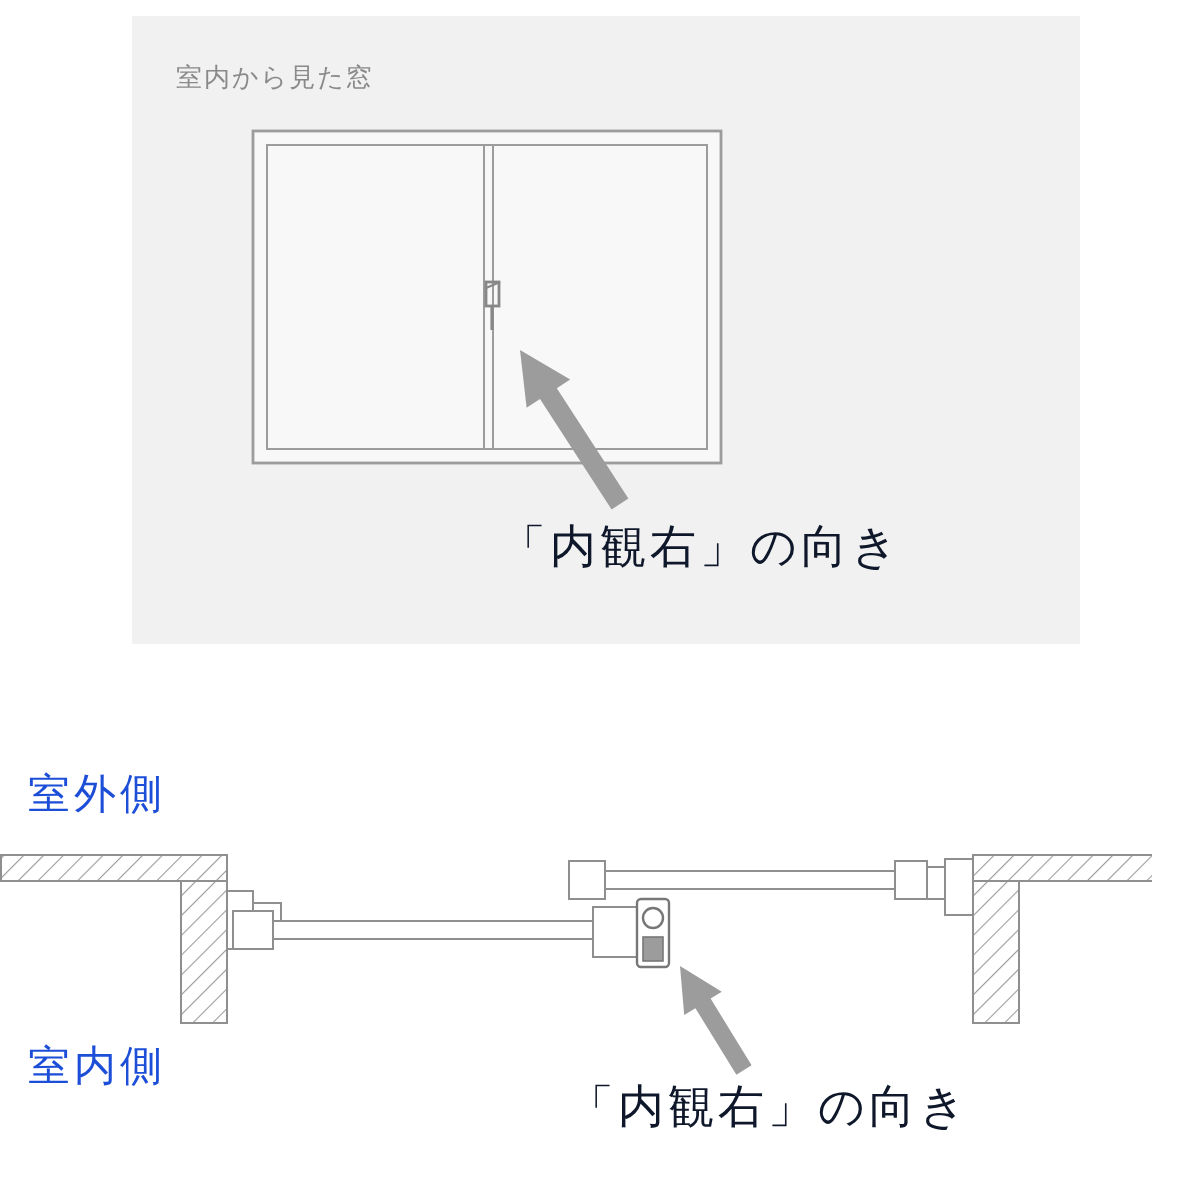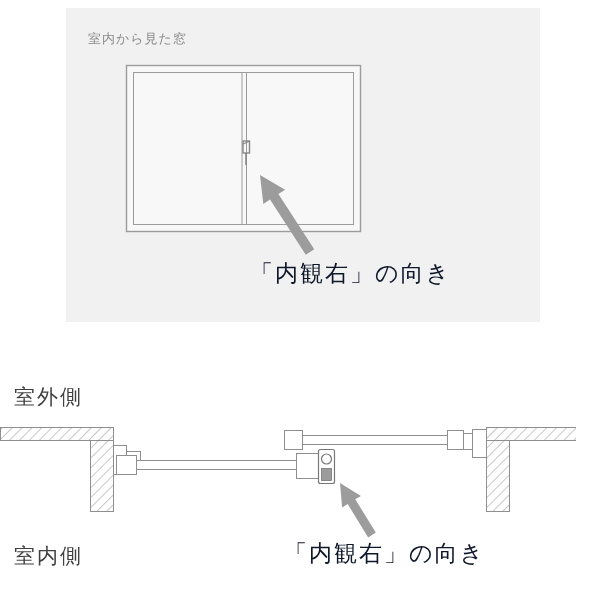--- a/index.html
+++ b/index.html
@@ -13,24 +13,24 @@
   }
   .panel-caption{
     left:22px;top:22px;font-size:13px;color:#8a8a8a;letter-spacing:1px;white-space:nowrap;
   }
   .dir-label{
     font-size:23px;color:#0f172a;letter-spacing:2px;white-space:nowrap;
   }
   #dir-label-top{left:250px;top:258px;}
   #dir-label-bottom{left:284px;top:538px;}
   .side-label{
-    font-size:21px;color:#404040;letter-spacing:2px;white-space:nowrap;
+    font-size:21px;color:#1d4ed8;letter-spacing:2px;white-space:nowrap;
   }
   #outside-label{left:14px;top:383px;}
-  #inside-label{left:14px;top:519px;margin-top:23px;}
+  #inside-label{left:14px;top:519px;}
   svg{display:block;}
 </style>
 </head>
 <body>
 
 <div id="page">
 
   <div id="interior-panel" class="abs">
     <span class="abs panel-caption">室内から見た窓</span>
 

